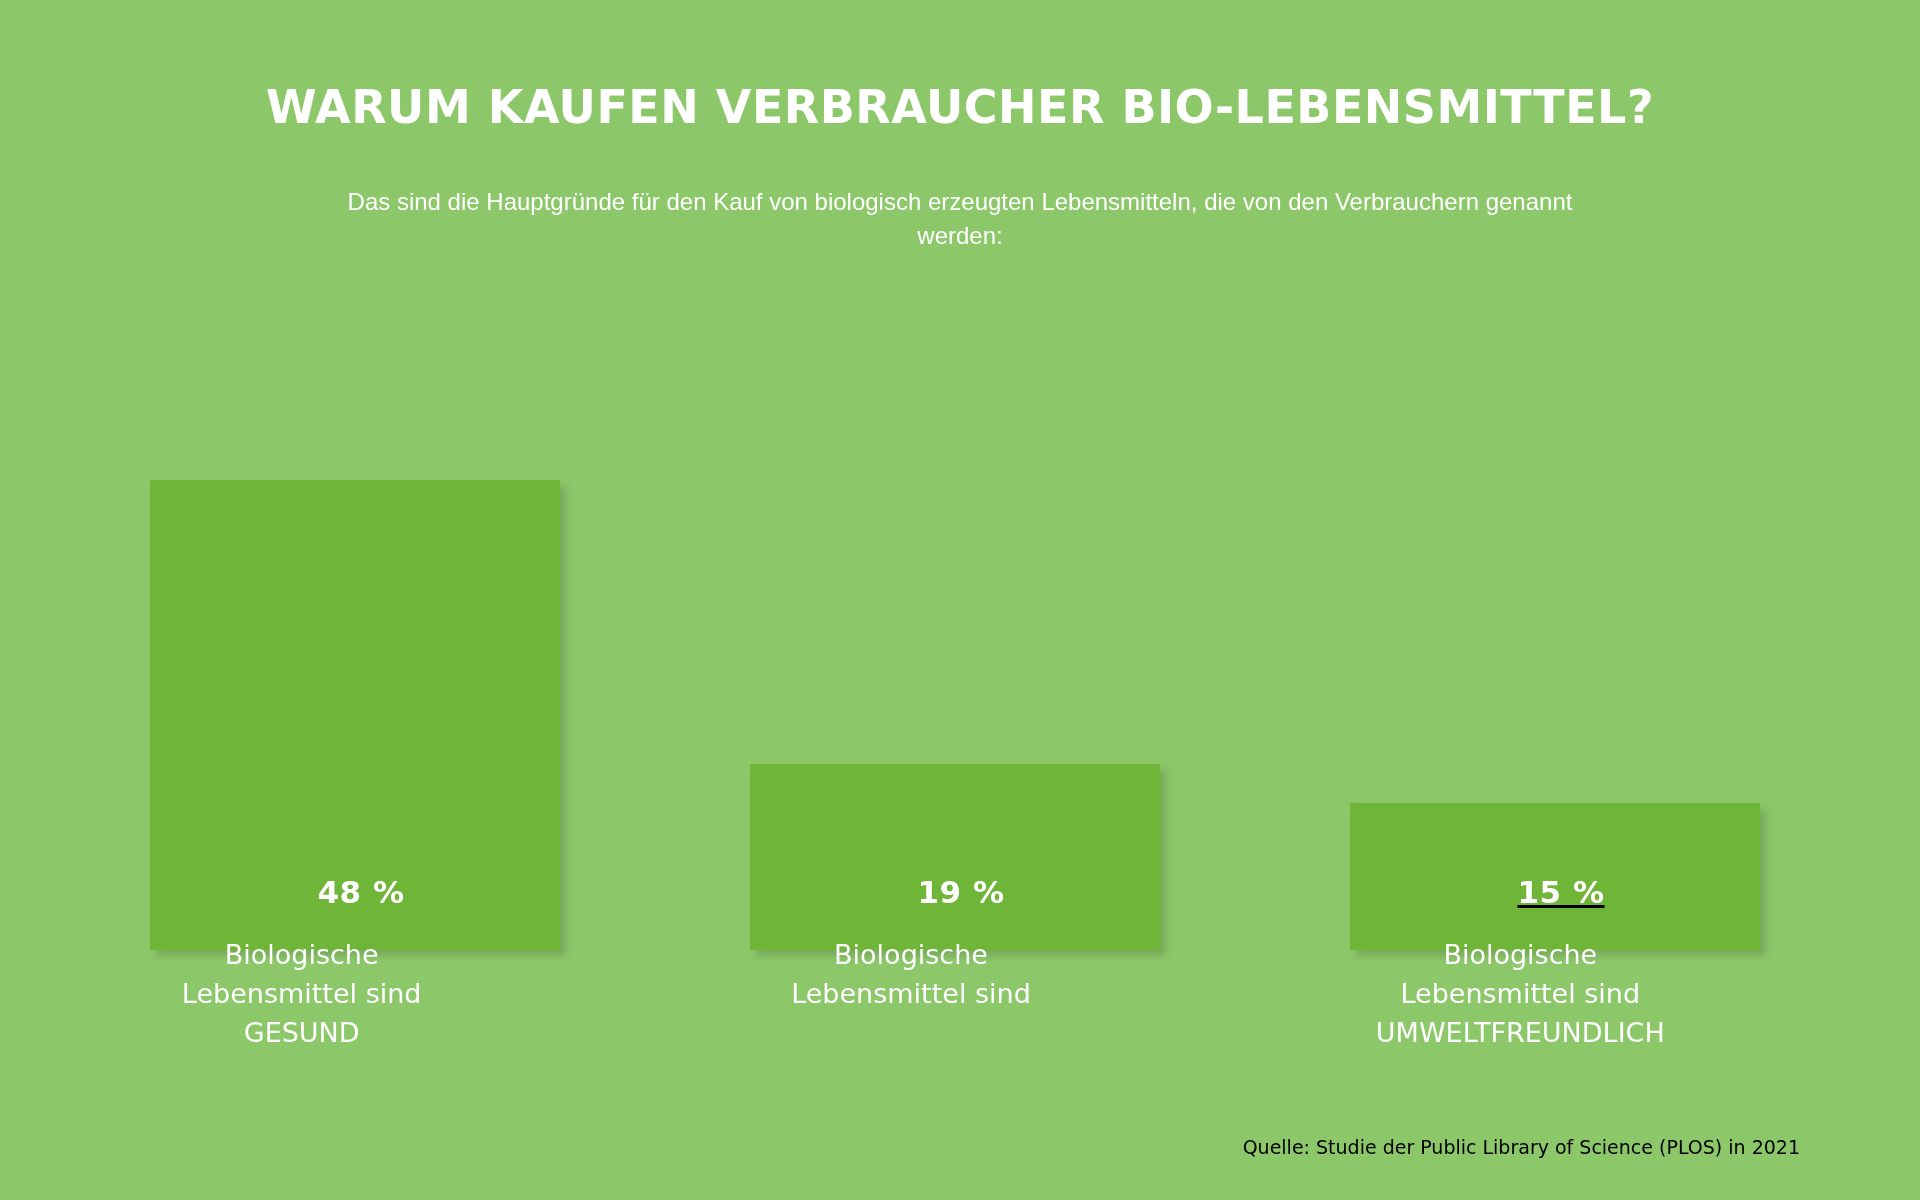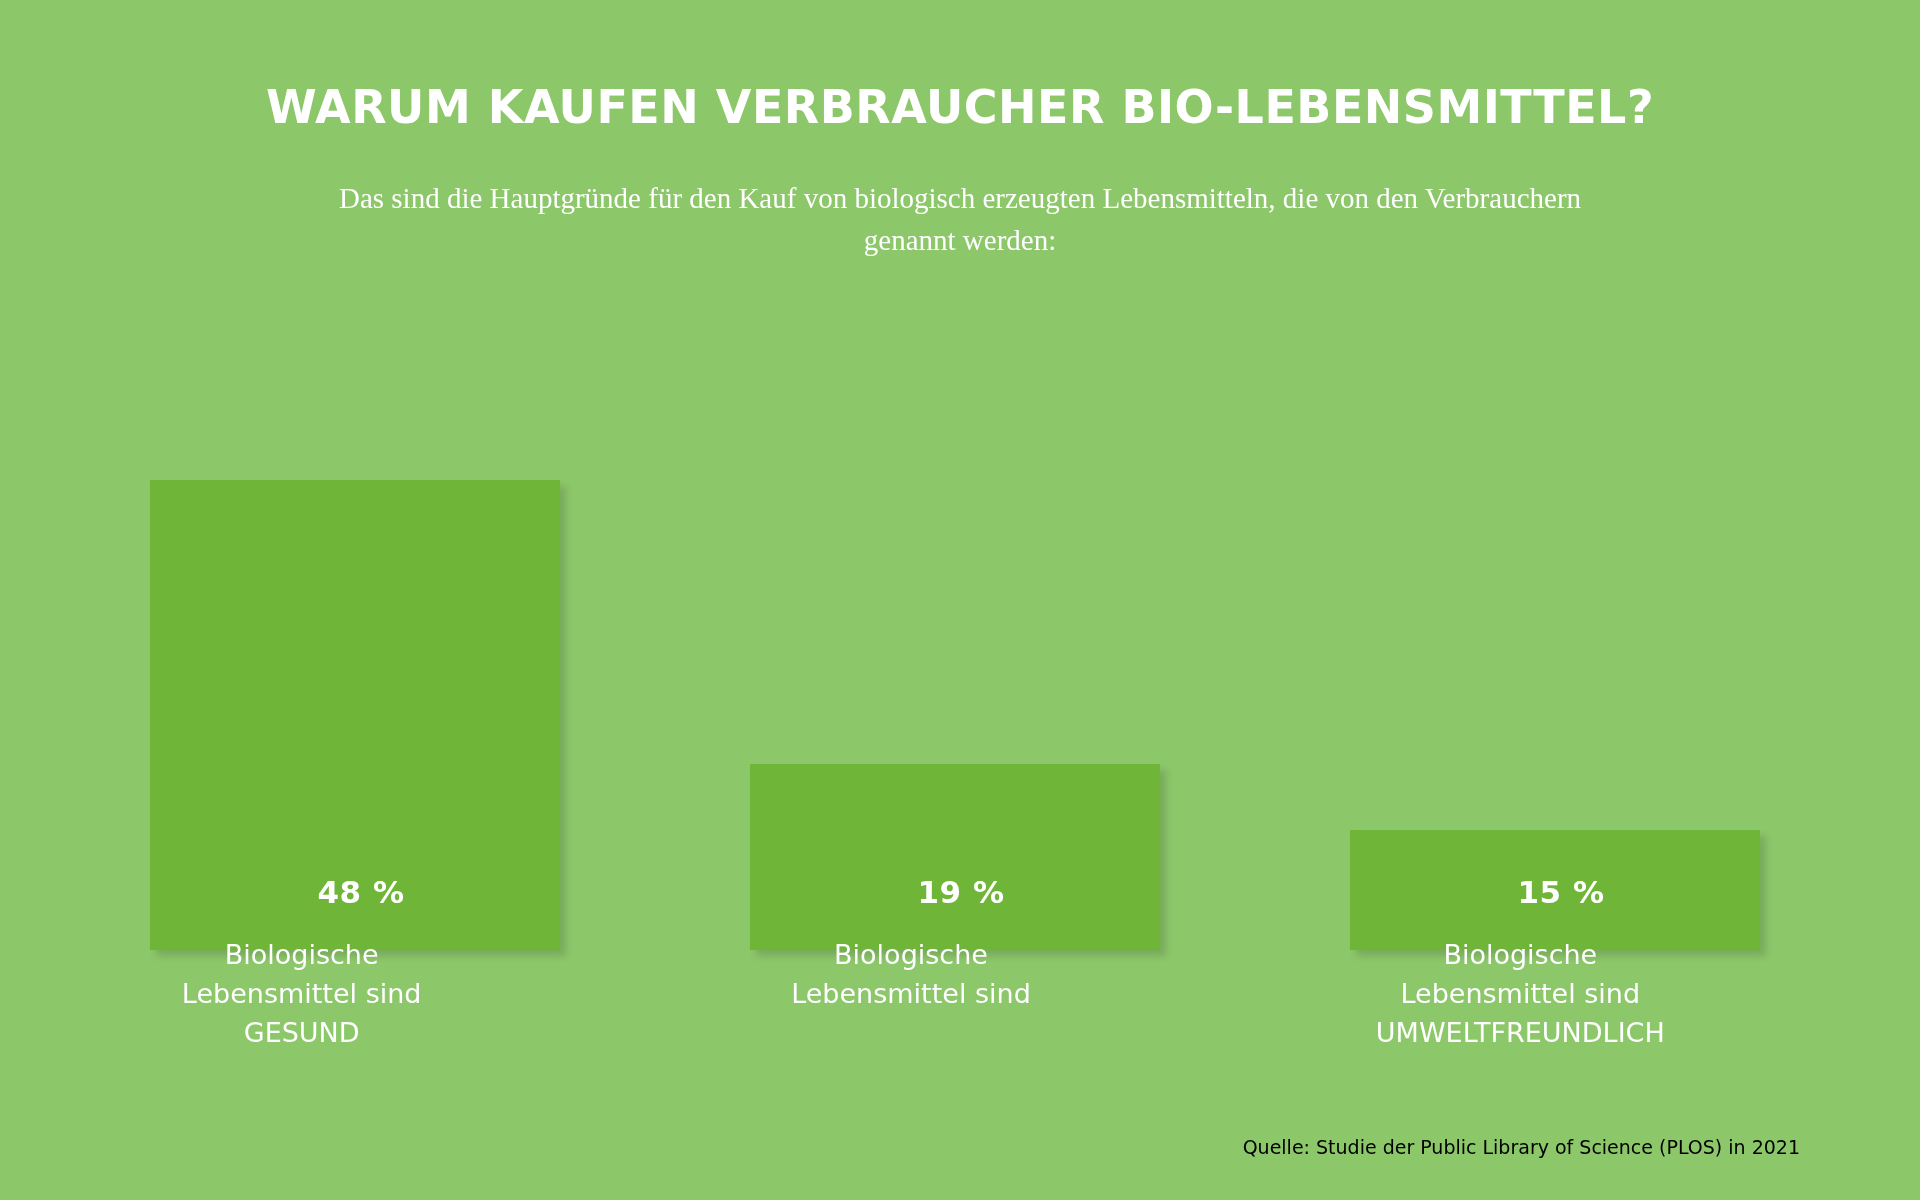--- a/index.html
+++ b/index.html
@@ -33,24 +33,24 @@
     font-family: "DejaVu Sans", sans-serif;
     font-size: 46px;
     font-weight: bold;
     color: #ffffff;
     letter-spacing: 0.5px;
     line-height: 1.1;
     margin: 0;
     text-transform: uppercase;
   }
   .chart-subtitle {
-    margin: 0;
+    margin: 8px;
     padding-top: 44px;
-    font-family: Liberation Serif, serif;
-    font-size: 29px;
+    font-family: Liberation Sans, sans-serif;
+    font-size: 24px;
     font-weight: normal;
     color: #ffffff;
     line-height: 1.45;
     max-width: 1300px;
     margin-left: auto;
     margin-right: auto;
   }
   .chart-area {
     position: absolute;
     top: 390px;
@@ -149,21 +149,21 @@
         </div>
       </div>
 
       <div class="bar-group">
         <div class="bar" style="height: 186px;">
           <span class="bar-value">19 %</span>
         </div>
       </div>
 
       <div class="bar-group">
-        <div class="bar" style="height: 120px;">
+        <div class="bar" style="height: 147px; text-decoration: underline;">
           <span class="bar-value">15 %</span>
         </div>
       </div>
 
     </div>
   </div>
 
   <div class="labels-row">
 
     <div class="bar-label">

